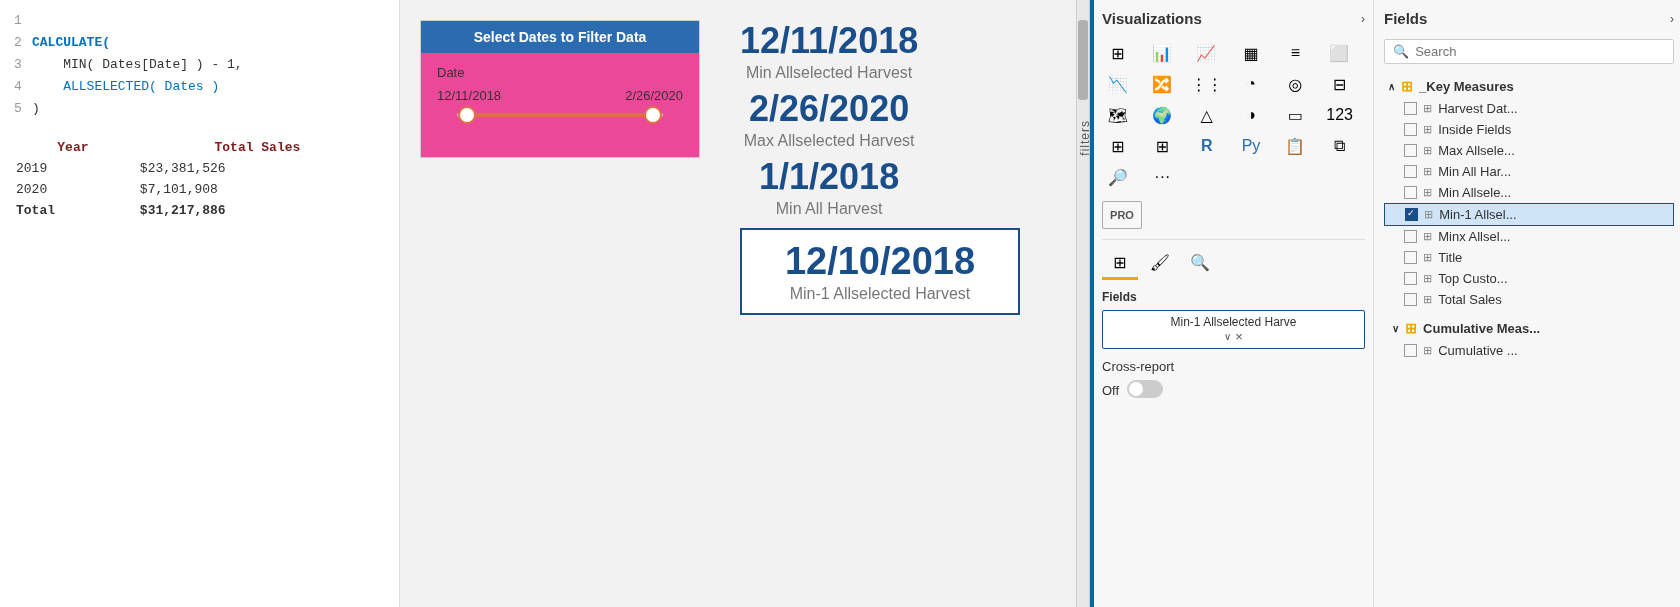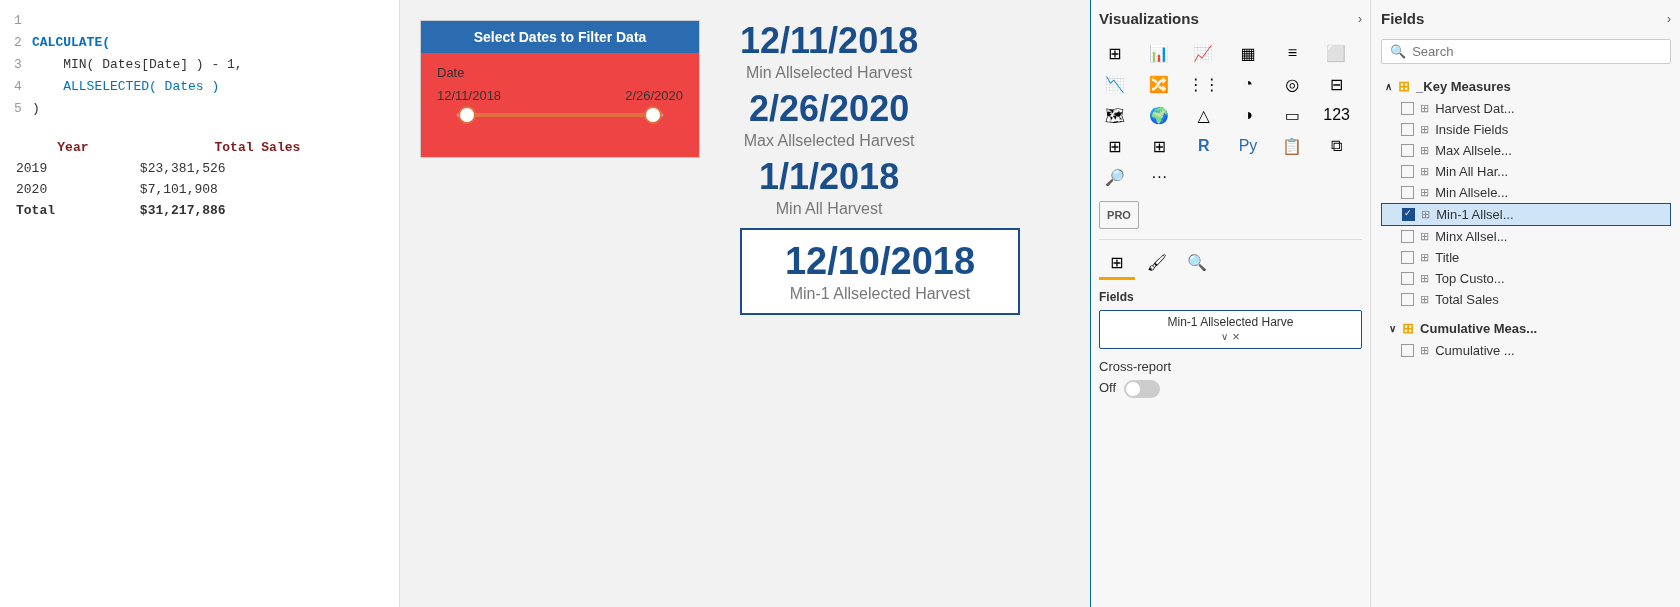--- a/index.html
+++ b/index.html
@@ -41,21 +41,21 @@
     .date-slicer-header {
       background: #2b6cb0;
       color: #fff;
       font-size: 14px;
       font-weight: 600;
       padding: 8px 12px;
       text-align: center;
     }
     .date-slicer-body {
       padding: 12px 16px 24px;
-      background: #ef4444;
+      background: #ec4899;
     }
     .date-slicer-label { font-size: 13px; color: #333; margin-bottom: 8px; }
     .date-slicer-values {
       display: flex;
       justify-content: space-between;
       font-size: 13px;
       color: #333;
       margin-bottom: 10px;
     }
     .slider-track {
@@ -85,21 +85,21 @@
     .slider-thumb.left { left: calc(5% - 9px); }
     .slider-thumb.right { right: calc(5% - 9px); }
 
     
     .right-panels {
       display: flex;
       flex-direction: row;
       width: 590px;
       min-width: 590px;
       background: #f7f7f7;
-      border-left: 1px solid #0369a1;
+      border-left: 4px solid #0369a1;
     }
 
     
     .viz-panel {
       width: 280px;
       min-width: 280px;
       background: #f7f7f7;
       padding: 10px 8px;
       border-right: 1px solid #ddd;
     }
@@ -185,21 +185,21 @@
       margin-top: 10px;
     }
     .drill-title {
       font-size: 15px;
       font-weight: 600;
       color: #333;
       margin-bottom: 8px;
     }
     .drill-row {
       display: flex;
-      align-items: flex-start;
+      align-items: flex-end;
       gap: 8px;
       font-size: 13px;
       color: #333;
       margin-bottom: 6px;
     }
     .toggle-track {
       width: 36px;
       height: 18px;
       background: #ccc;
       border-radius: 9px;
@@ -310,21 +310,20 @@
       padding: 10px 20px;
       background: #fff;
       display: inline-block;
       text-align: center;
       min-width: 280px;
     }
     .boxed-metric .metric-value { font-size: 38px; }
 
     .main-and-scroll {
       display: flex;
-      flex-direction: column;
       flex: 1;
     }
     .main-inner {
       flex: 1;
       display: flex;
       flex-direction: column;
       background: #f2f2f2;
     }
     .scroll-col {
       width: 14px;

